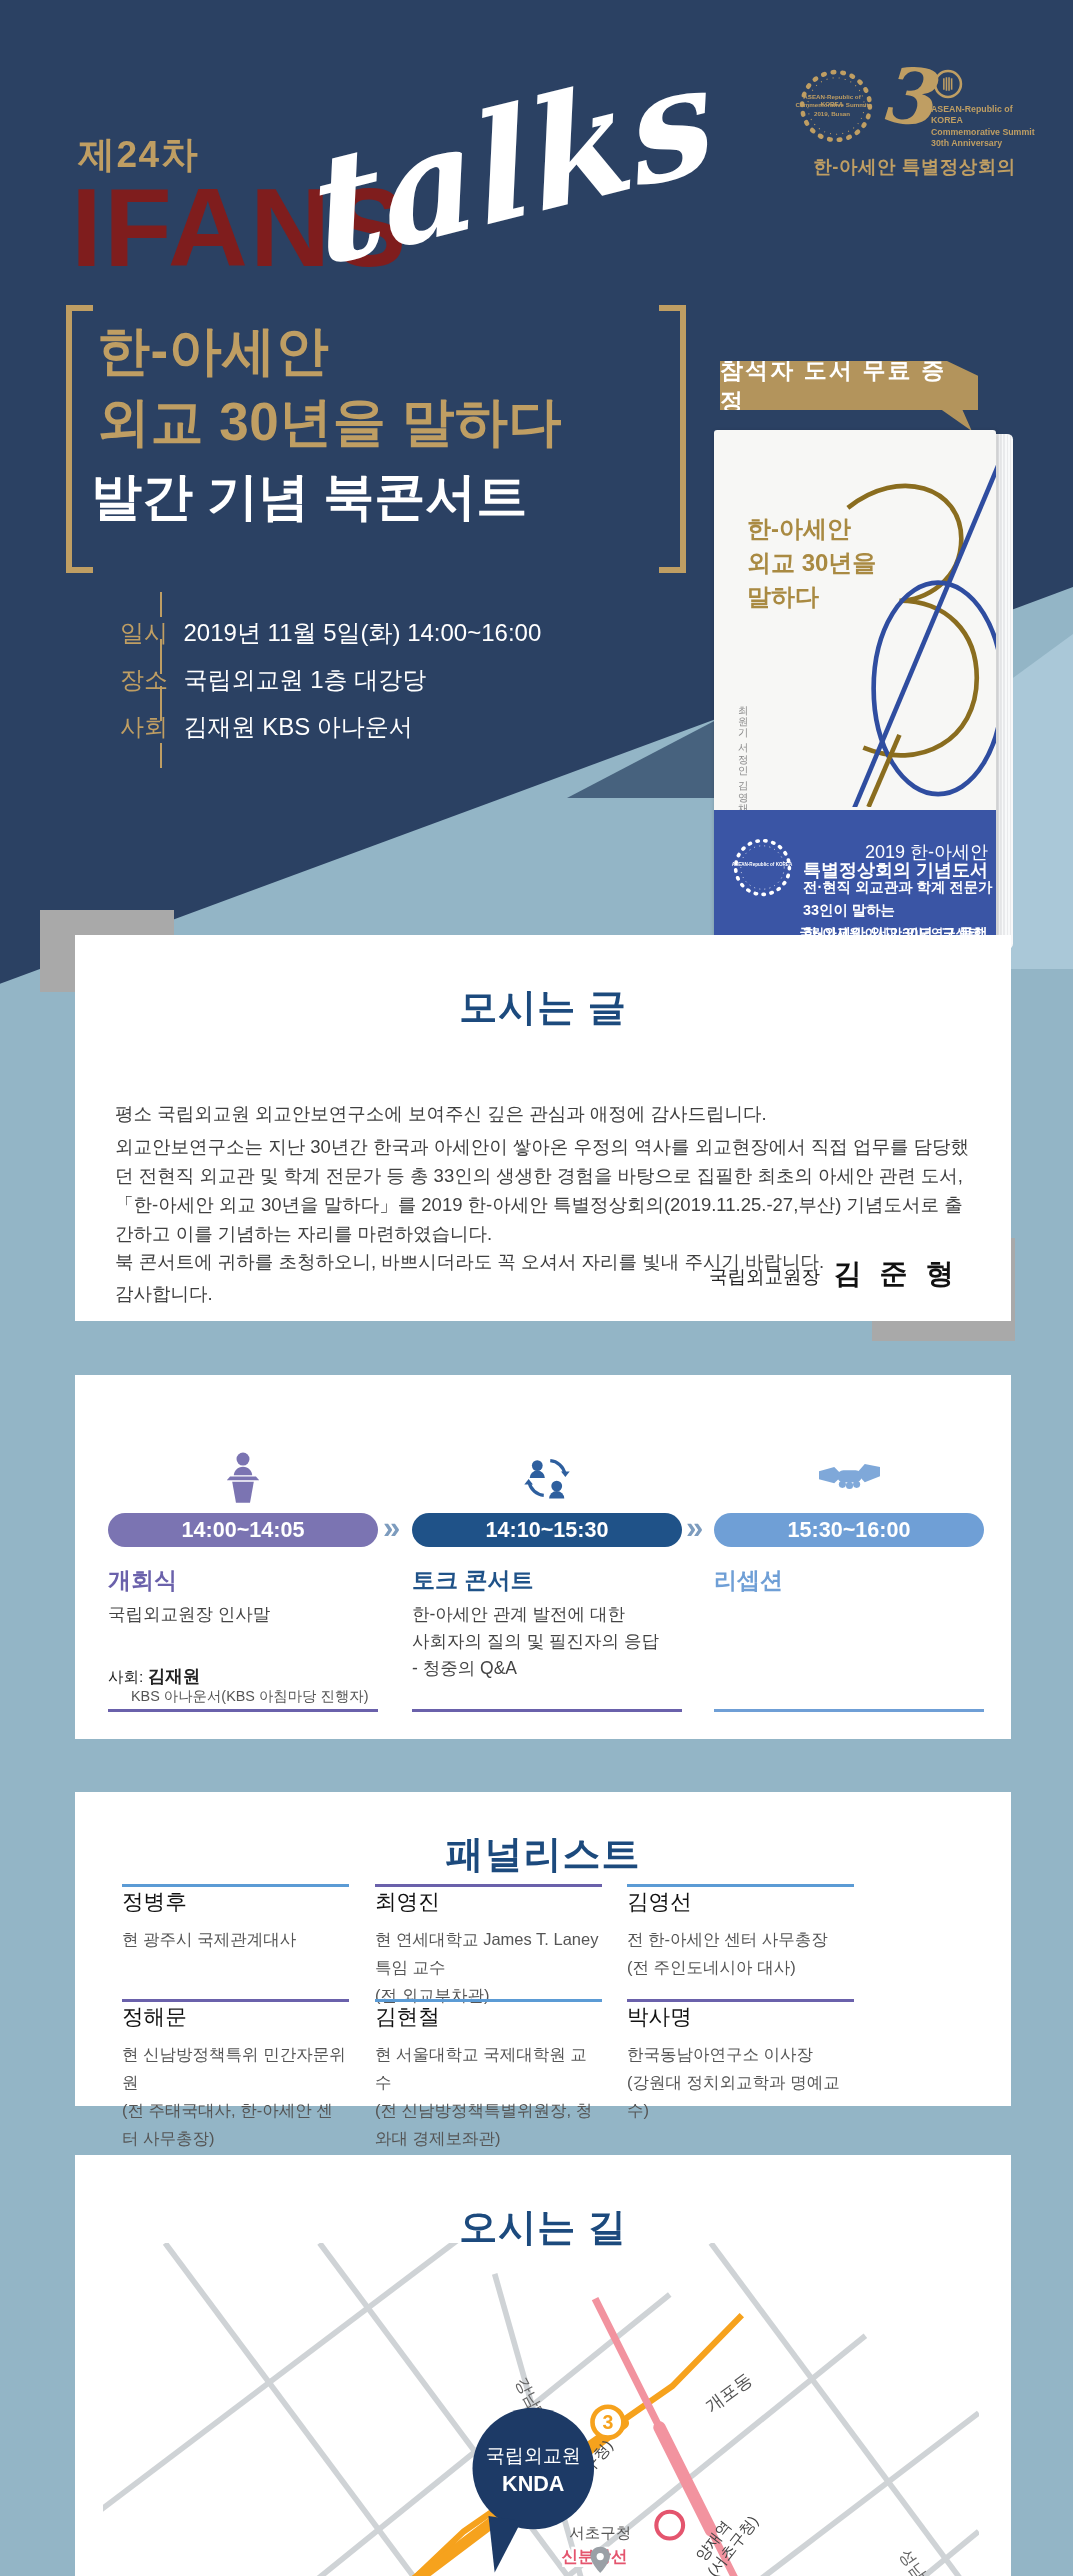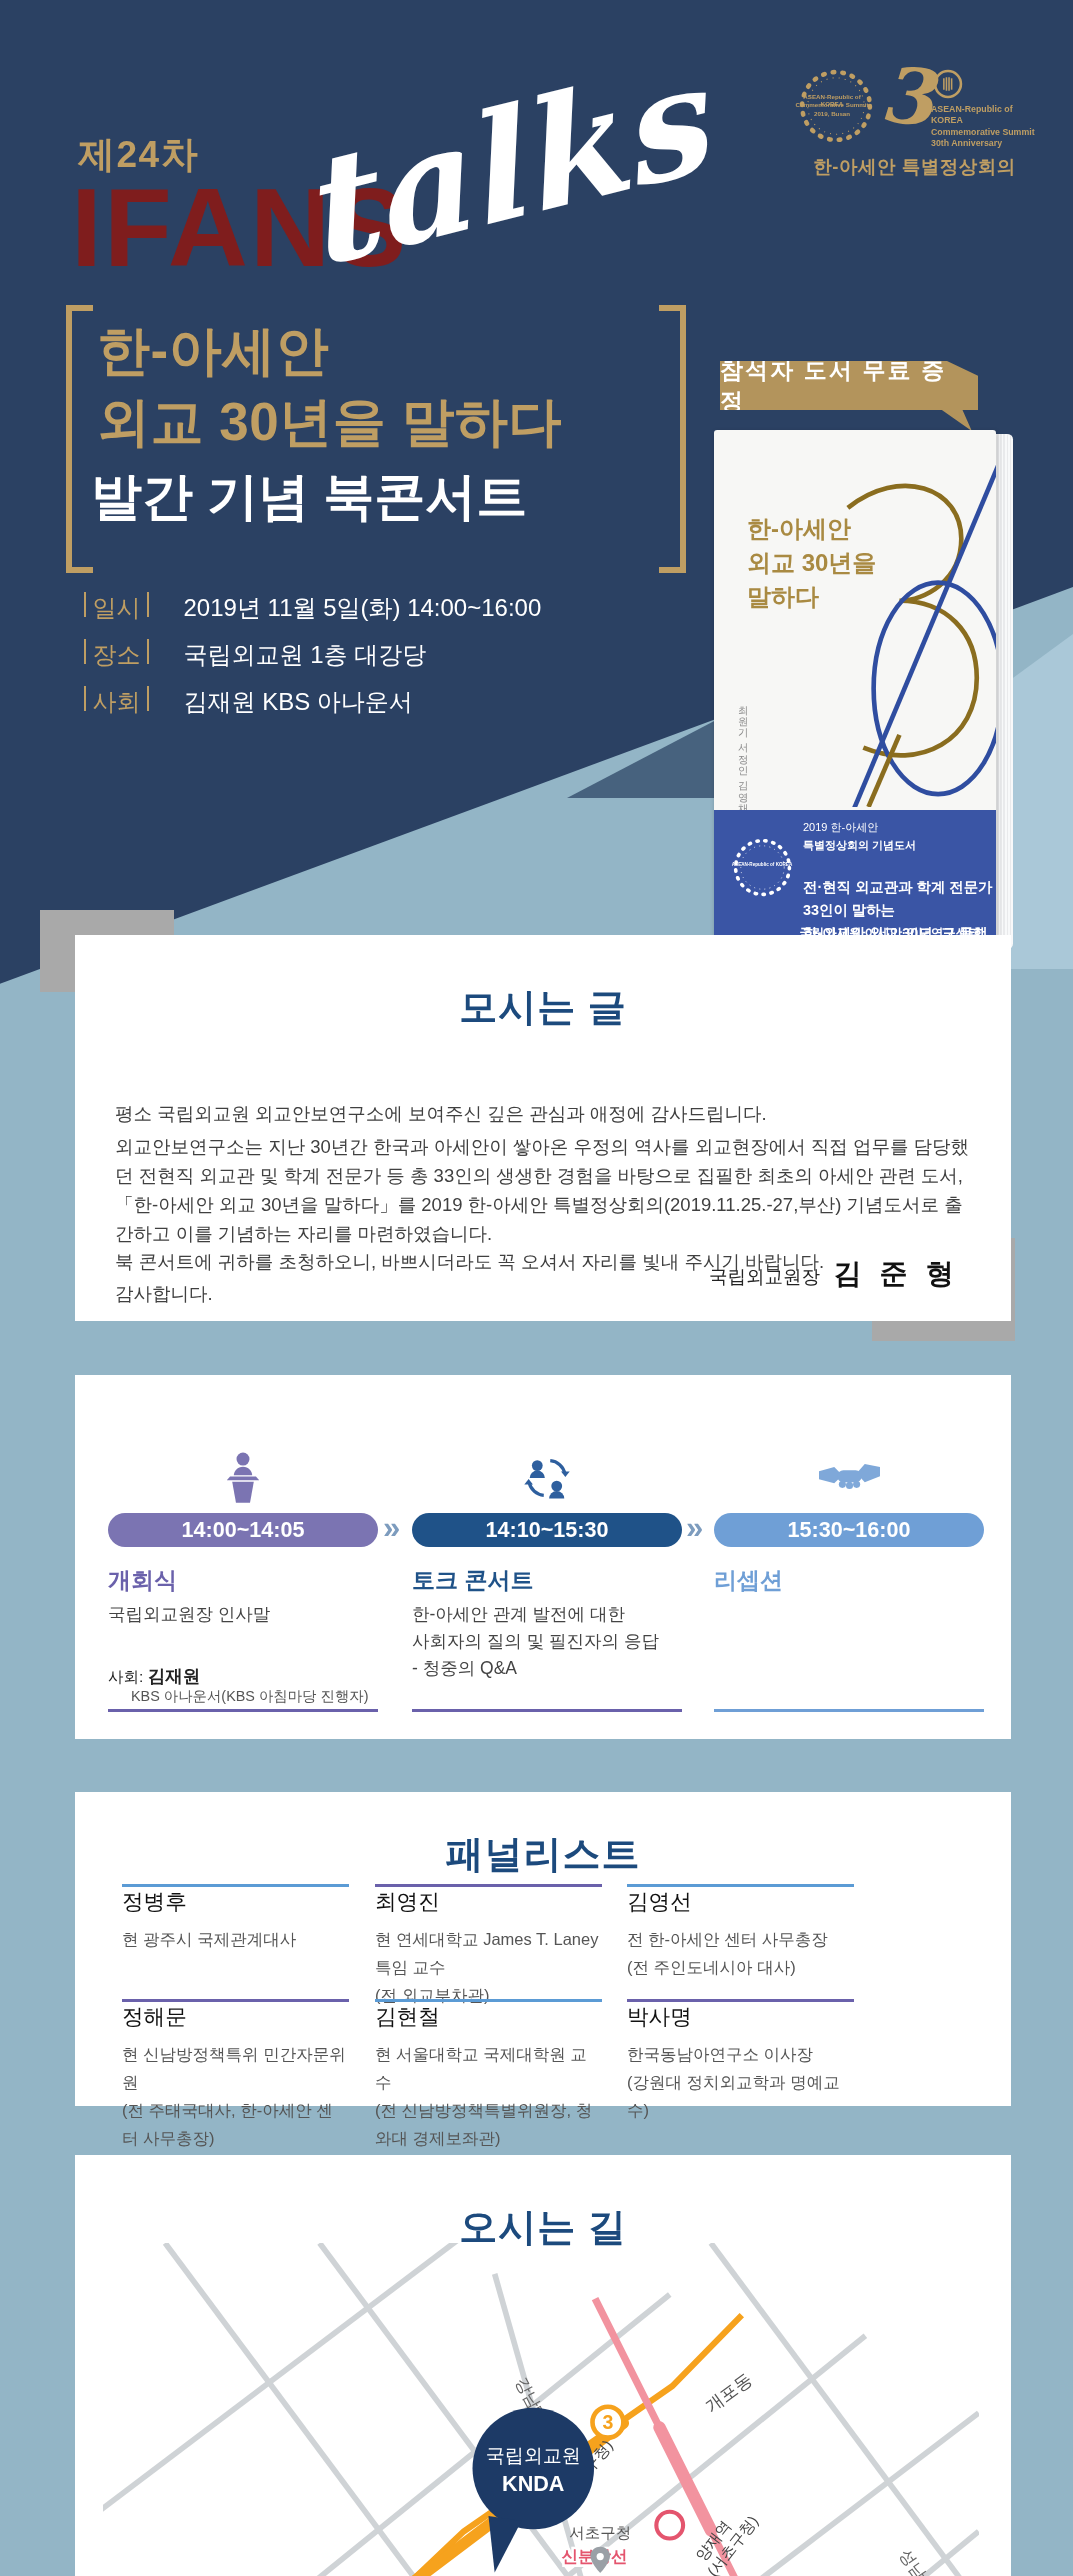--- a/index.html
+++ b/index.html
@@ -26,21 +26,21 @@
   .brand-script{position:absolute;left:309px;top:77px;width:402px;font-family:"DejaVu Serif",serif;
     font-style:italic;font-weight:700;font-size:149px;color:#fff;transform:rotate(-14deg) skewX(-6deg);}
   .bracket{position:absolute;width:27px;height:268px;border:6.7px solid var(--gold);}
   .bracket-left{left:66px;top:305px;border-right:none;}
   .bracket-right{left:659px;top:305px;border-left:none;}
   .title-gold{position:absolute;left:97px;color:var(--gold);font-weight:800;font-size:53px;letter-spacing:0.5px;}
   .t1{top:316px;} .t2{top:387px;}
   .title-white{position:absolute;left:91px;top:463px;color:#fff;font-weight:800;font-size:51px;}
   .info-row{position:absolute;left:78px;font-size:24px;color:#fff;display:flex;align-items:center;}
   .i1{top:592px;} .i2{top:639px;} .i3{top:686px;}
-  .info-label{color:var(--gold);display:inline-flex;align-items:flex-start;width:90px;}
+  .info-label{color:var(--gold);display:inline-flex;align-items:flex-end;width:90px;flex-direction:column;}
   .info-label .bar{display:inline-block;width:2.1px;height:25px;background:var(--gold);margin:0 6.2px;}
   .info-value{margin-left:15.5px;}
   
   .summit{position:absolute;left:793px;top:57px;width:242px;height:129px;color:var(--gold);}
   .ring-logo{position:absolute;left:4.1px;top:10.3px;width:78px;height:78px;}
   .ring-text{position:absolute;left:0;width:78px;text-align:center;font-size:6.2px;font-weight:700;color:var(--gold);}
   .mark3{position:absolute;left:94px;top:-5.2px;font-family:"DejaVu Serif",serif;font-style:italic;font-weight:700;
     font-size:77px;color:var(--gold);transform:rotate(6deg);}
   .emblem{position:absolute;left:140px;top:12.4px;width:30px;height:30px;}
   .summit-lines{position:absolute;left:138px;top:47px;font-size:8.8px;font-weight:700;line-height:11.3px;color:var(--gold);}
@@ -58,21 +58,21 @@
   .pages{position:absolute;right:0;top:4.1px;width:25px;height:515px;border-radius:0 5.2px 5.2px 0;
     background:repeating-linear-gradient(90deg,#e9eaec 0 1.5px,#f8f9fa 1.5px 3.1px);}
   .cover{position:absolute;left:0;top:0;width:282px;height:523px;background:#f7f7f5;border-radius:3.1px;
     overflow:hidden;box-shadow:1px 2.1px 5.2px rgba(0,0,0,.25);}
   .cover-title{position:absolute;left:33px;top:82px;font-size:24px;font-weight:800;color:#a98a42;line-height:34px;}
   .spine-text{position:absolute;left:21.6px;top:268px;writing-mode:vertical-rl;font-size:10.3px;color:#8a8a8a;letter-spacing:1px;}
   .cover-art{position:absolute;left:77px;top:15.5px;}
   .band{position:absolute;left:0;bottom:0;width:282px;height:143px;background:var(--band-blue);color:#fff;}
   .band-ring{position:absolute;left:17.5px;top:27px;width:61px;height:61px;}
   .band-ring-text{position:absolute;width:61px;text-align:center;color:#fff;font-size:4.6px;font-weight:700;}
-  .band-tag{position:absolute;left:89px;top:9px;font-size:11px;line-height:17.5px;}
+  .band-tag{position:absolute;left:89px;top:34px;font-size:18px;line-height:17.5px;text-align:right;}
   .band-tag b{font-weight:800;}
   .band-desc{position:absolute;left:89px;top:66px;font-size:14.4px;font-weight:700;line-height:23px;}
   .band-pub{position:absolute;right:15.5px;bottom:11.3px;font-size:12.4px;font-weight:700;}
   
   .sq-tl{position:absolute;left:40px;top:910px;width:134px;height:82px;background:var(--graysq);}
   .sq-br{position:absolute;left:872px;top:1238px;width:143px;height:103px;background:var(--graysq);}
 
   
   .card{position:absolute;left:75px;width:936px;background:#fff;}
   .card-title{position:absolute;left:0;width:100%;text-align:center;color:var(--head-blue);

